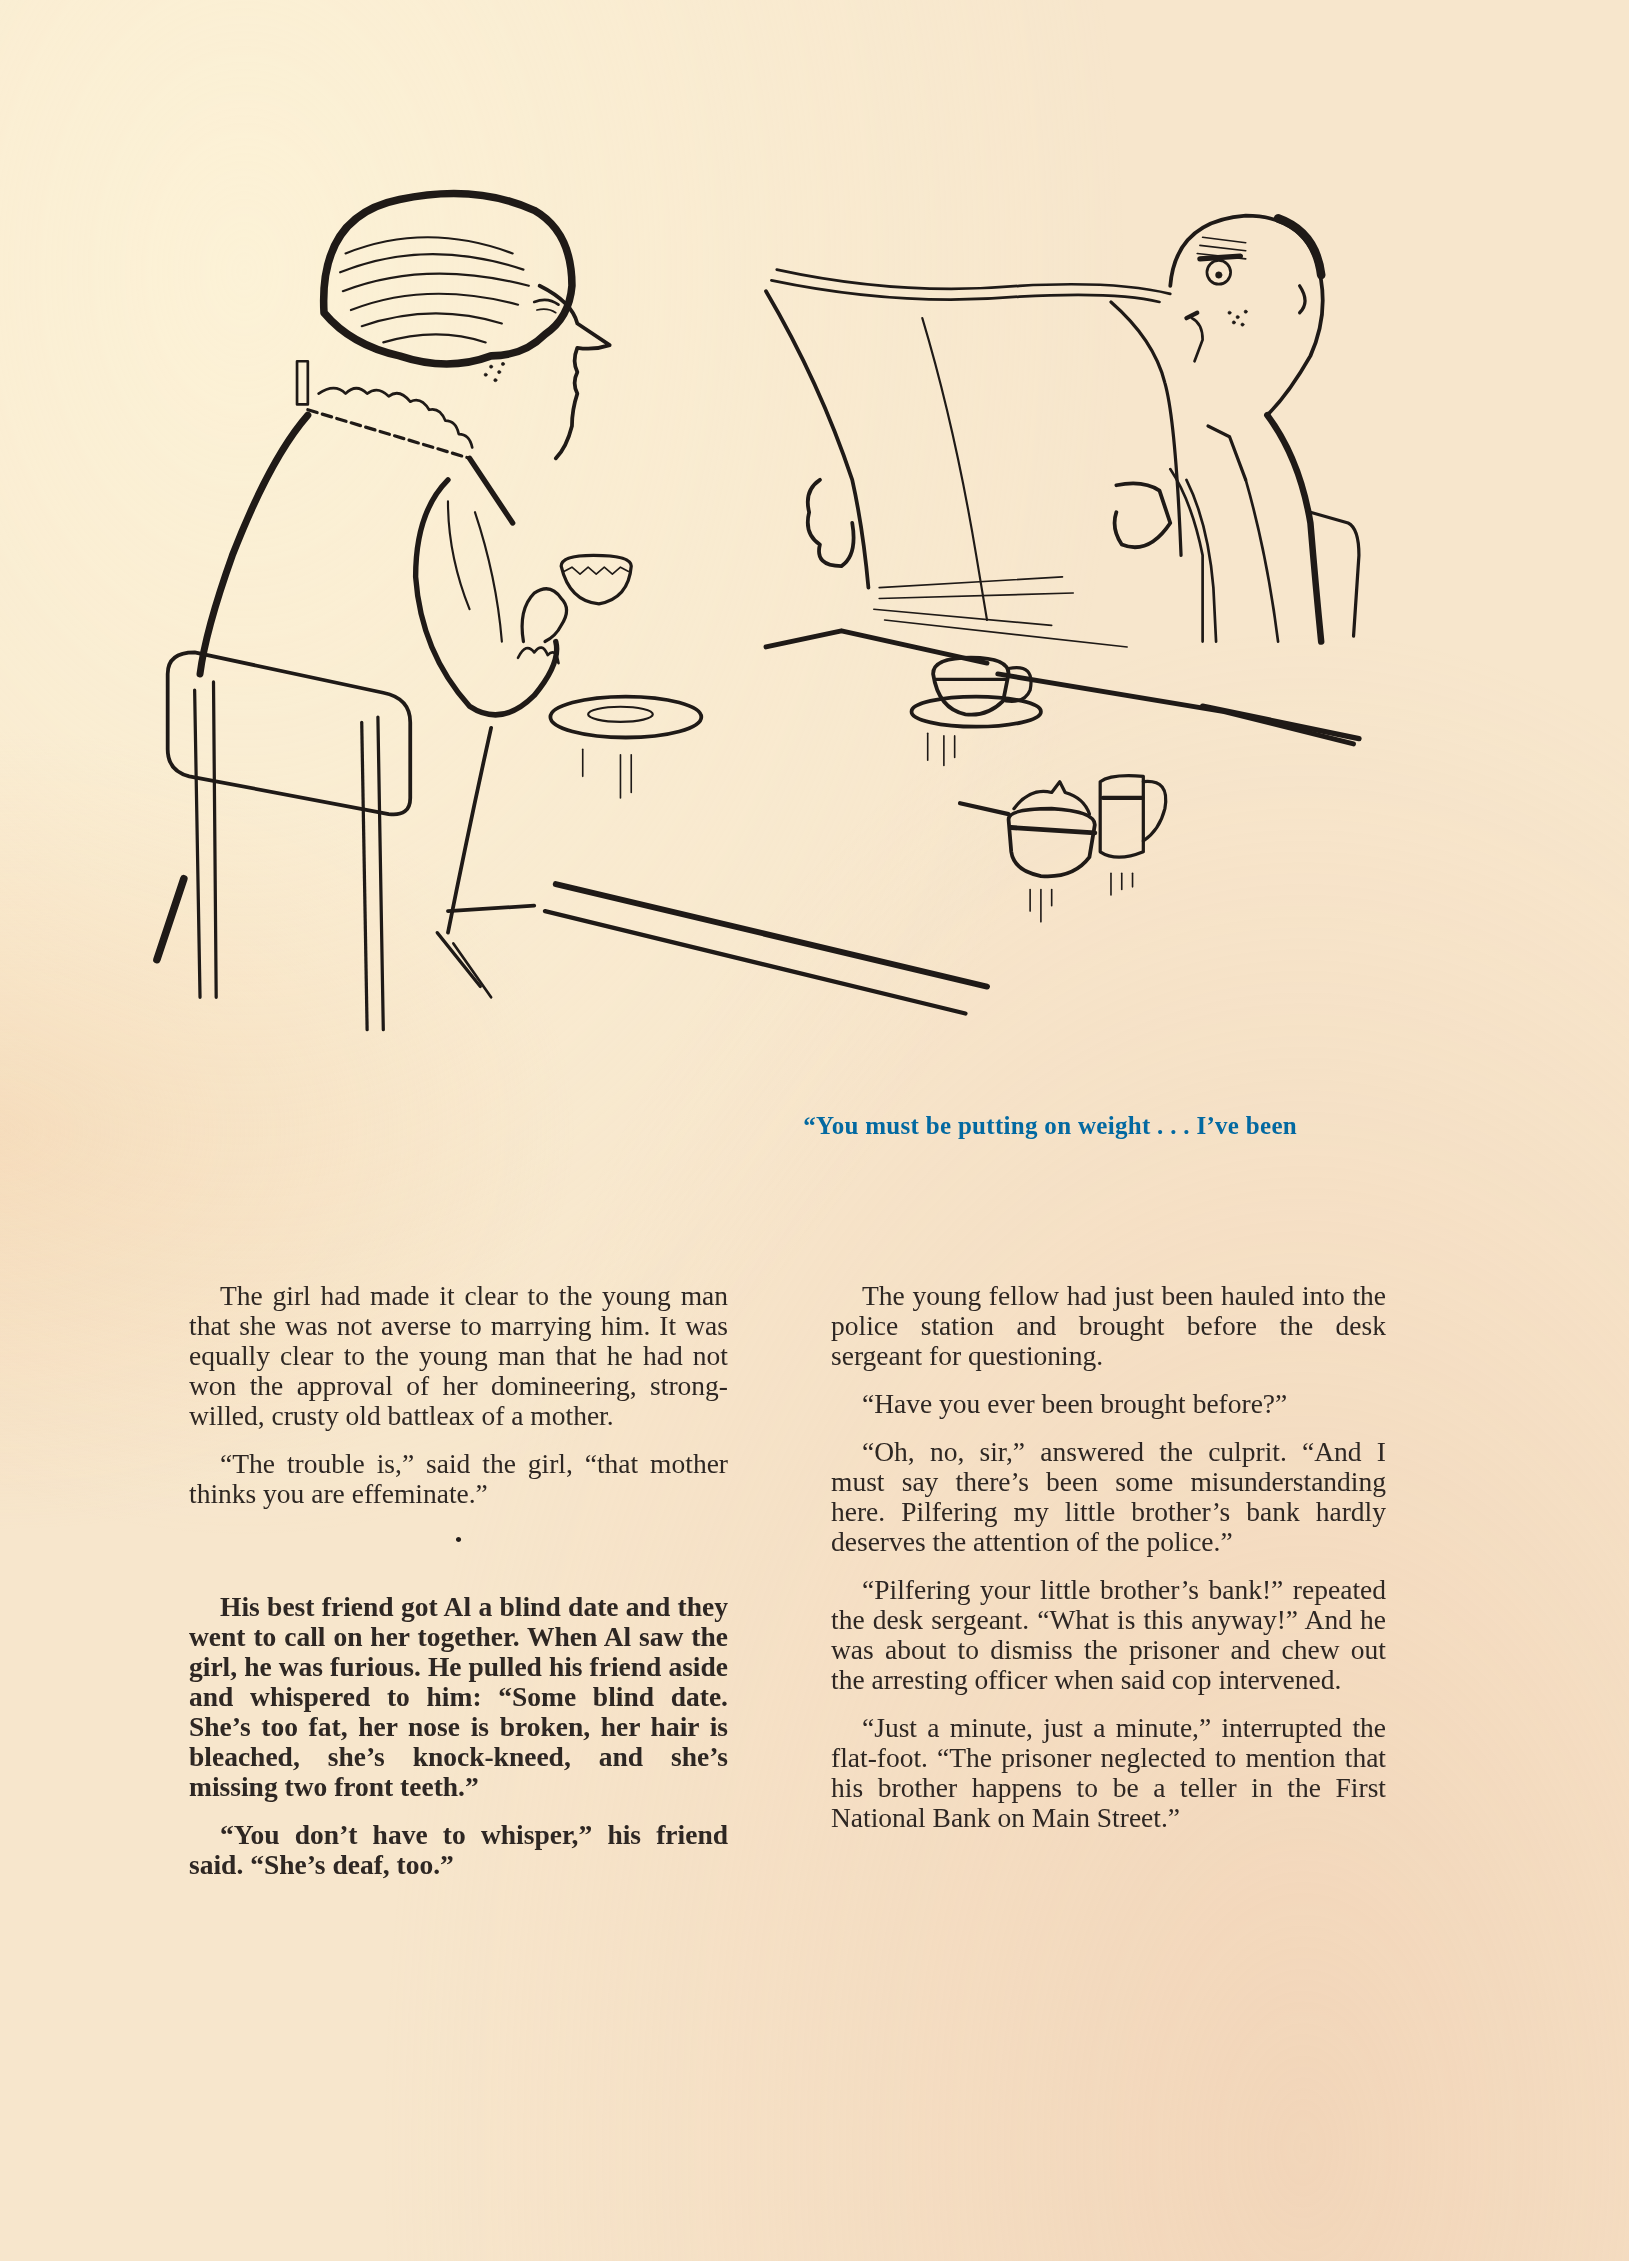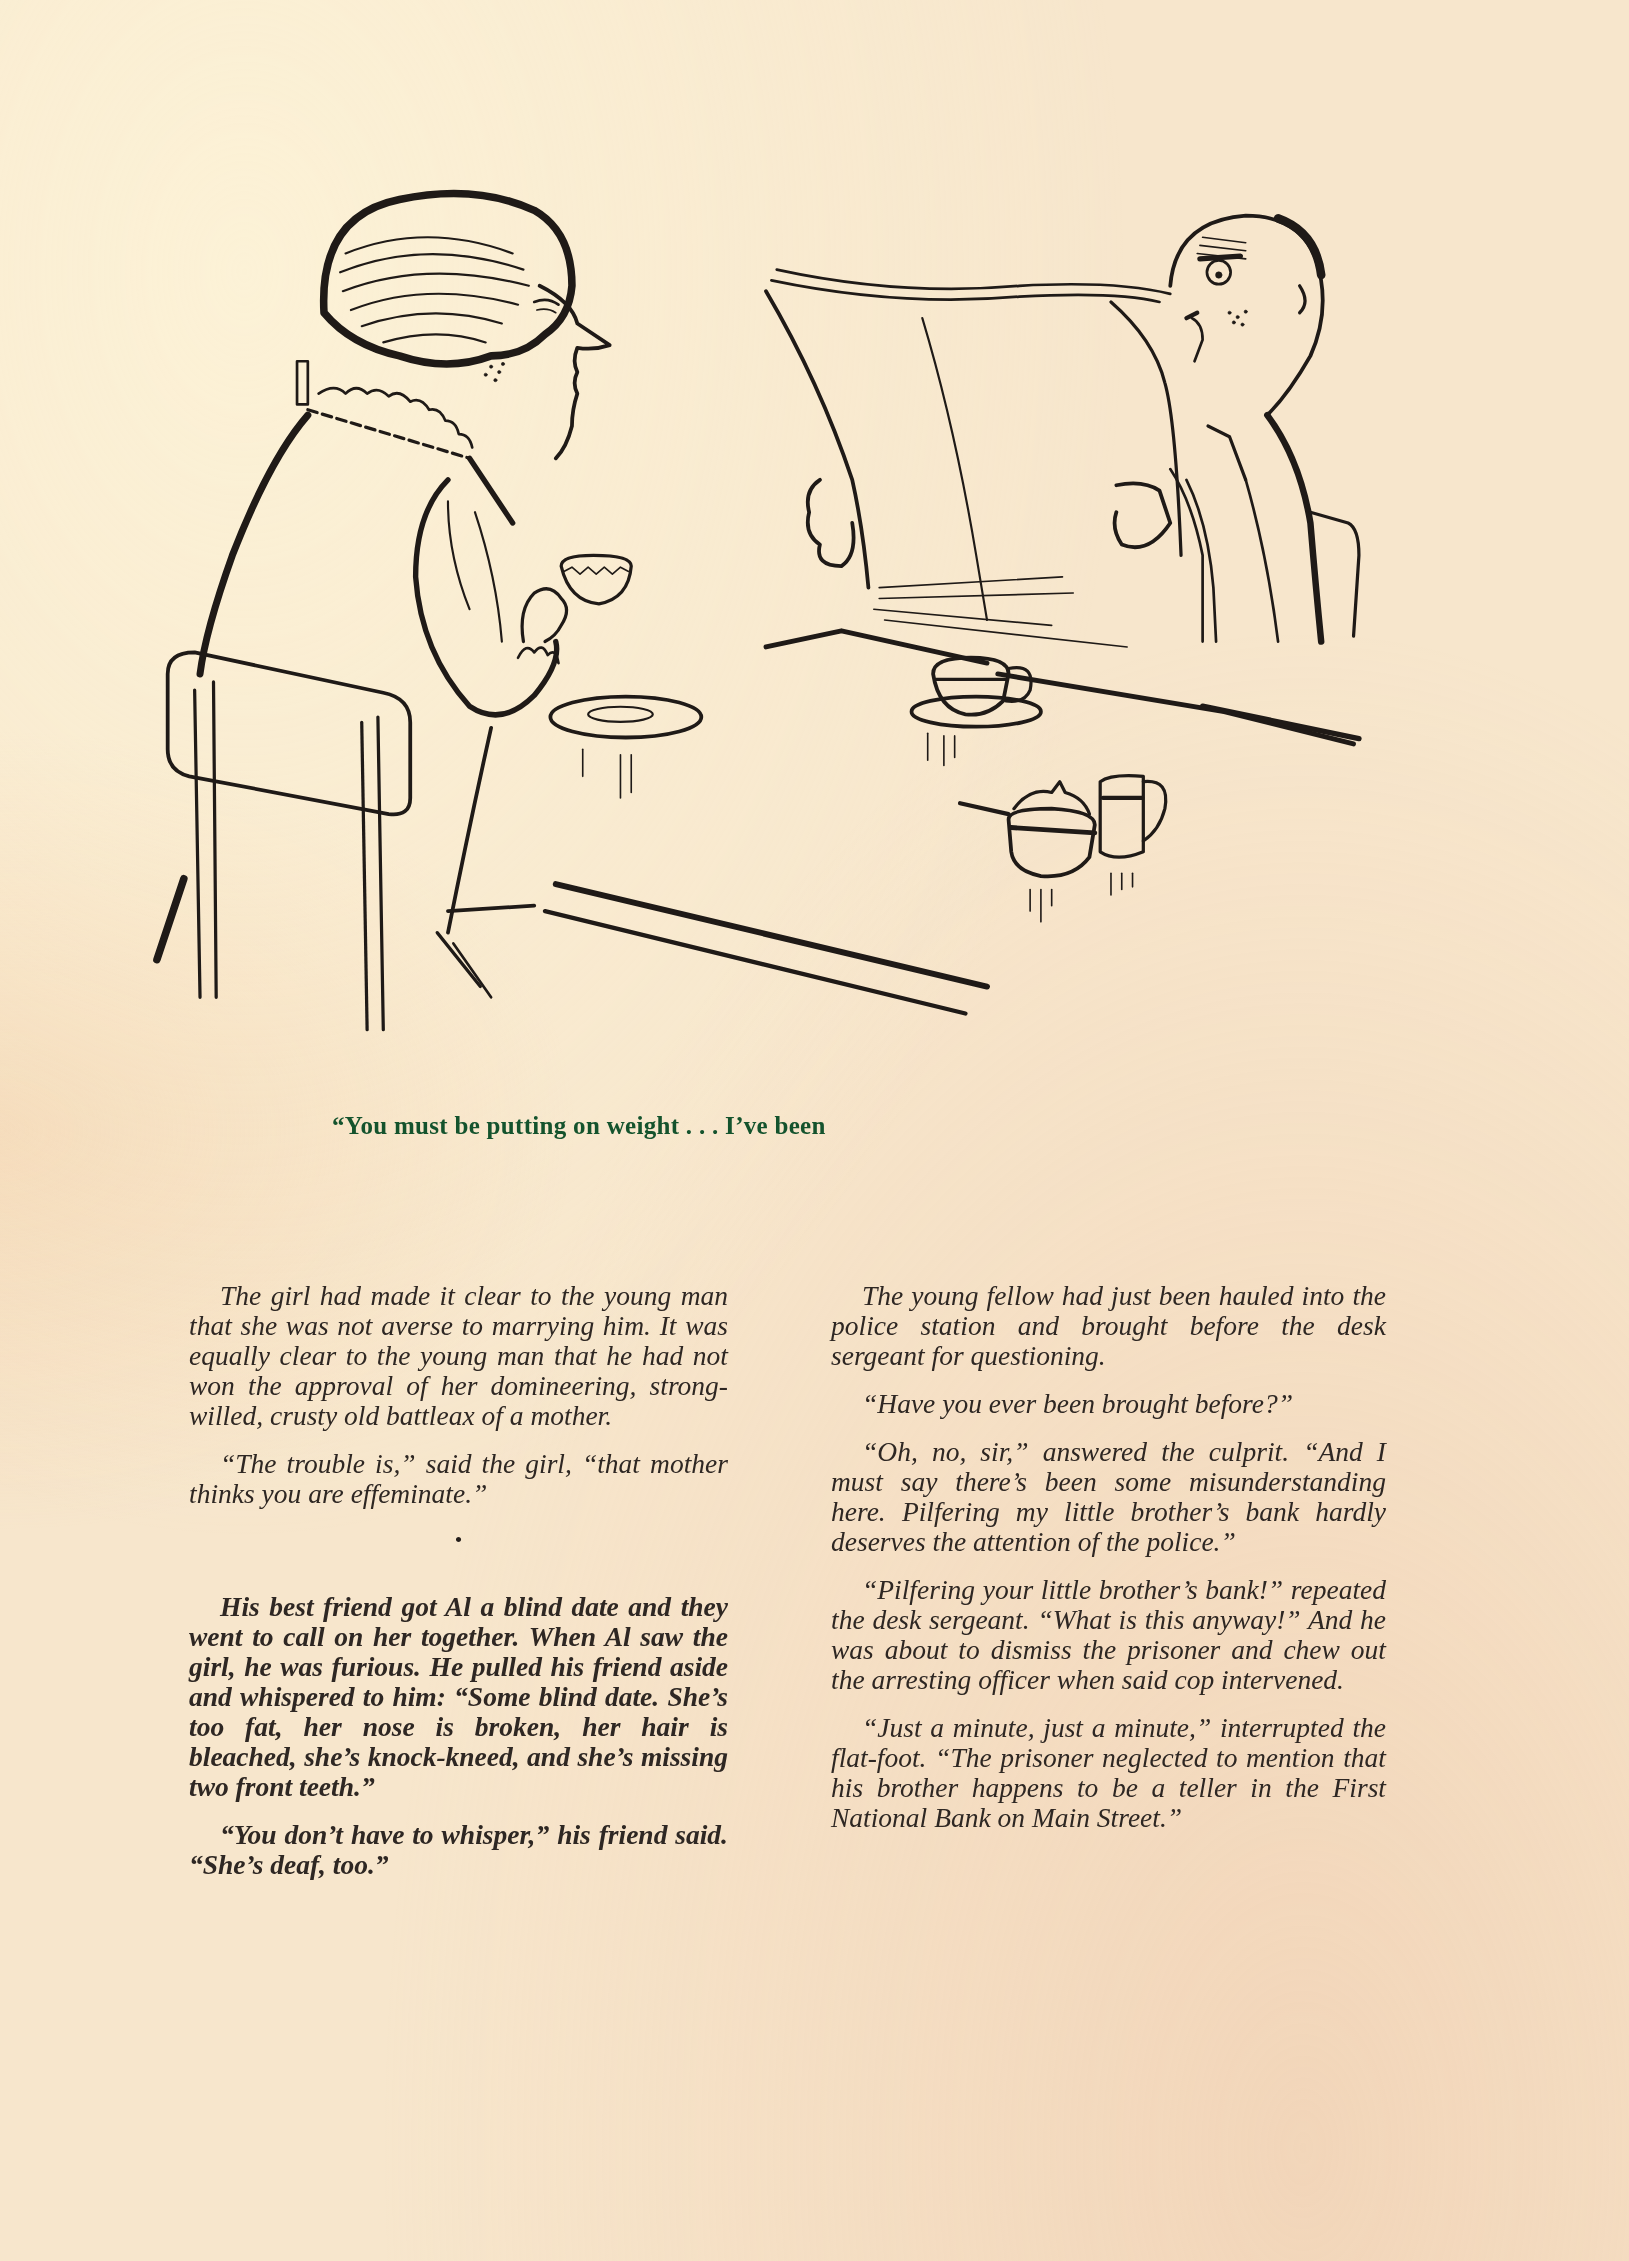--- a/index.html
+++ b/index.html
@@ -13,38 +13,38 @@
     position: relative;
     font-family: "DejaVu Serif", "Liberation Serif", serif;
     color: #2a2420;
   }
   .page { position: absolute; inset: 0; }
   .illustration {
     position: absolute; left: 146px; top: 178px; width: 1240px; height: 884px;
   }
   .illustration svg { width: 100%; height: 100%; display: block; }
   .caption {
-    position: absolute; left: 332px; top: 1111px; width: 982px;
-    text-align: left;
+    position: absolute; left: 315px; top: 1111px; width: 982px;
+    text-align: right;
     font-family: "Liberation Serif", "DejaVu Serif", serif;
     font-weight: bold;
     font-size: 25px; line-height: 30px;
-    color: #14532d;
+    color: #0369a1;
     letter-spacing: 0.3px;
   }
   .column {
     position: absolute; top: 1281px; width: 539px;
     font-family: "Liberation Serif", "DejaVu Serif", serif;
     font-size: 27.5px; line-height: 30px;
     text-align: justify;
     color: #2e2723;
   }
   .col-left { left: 189px; }
   .col-right { left: 831px; width: 555px; }
-  .column p { margin: 0 0 18px 0; text-indent: 31px; hyphens: manual; font-style: italic; }
+  .column p { margin: 0 0 18px 0; text-indent: 31px; hyphens: manual; }
   .bold p { font-weight: bold; }
   .separator {
     text-align: center; font-size: 21.6px; line-height: 21.6px;
     margin: 20.5px 0 41px 0; color: #231d1a;
   }
 </style>
 </head>
 <body>
 
 <div class="page">

